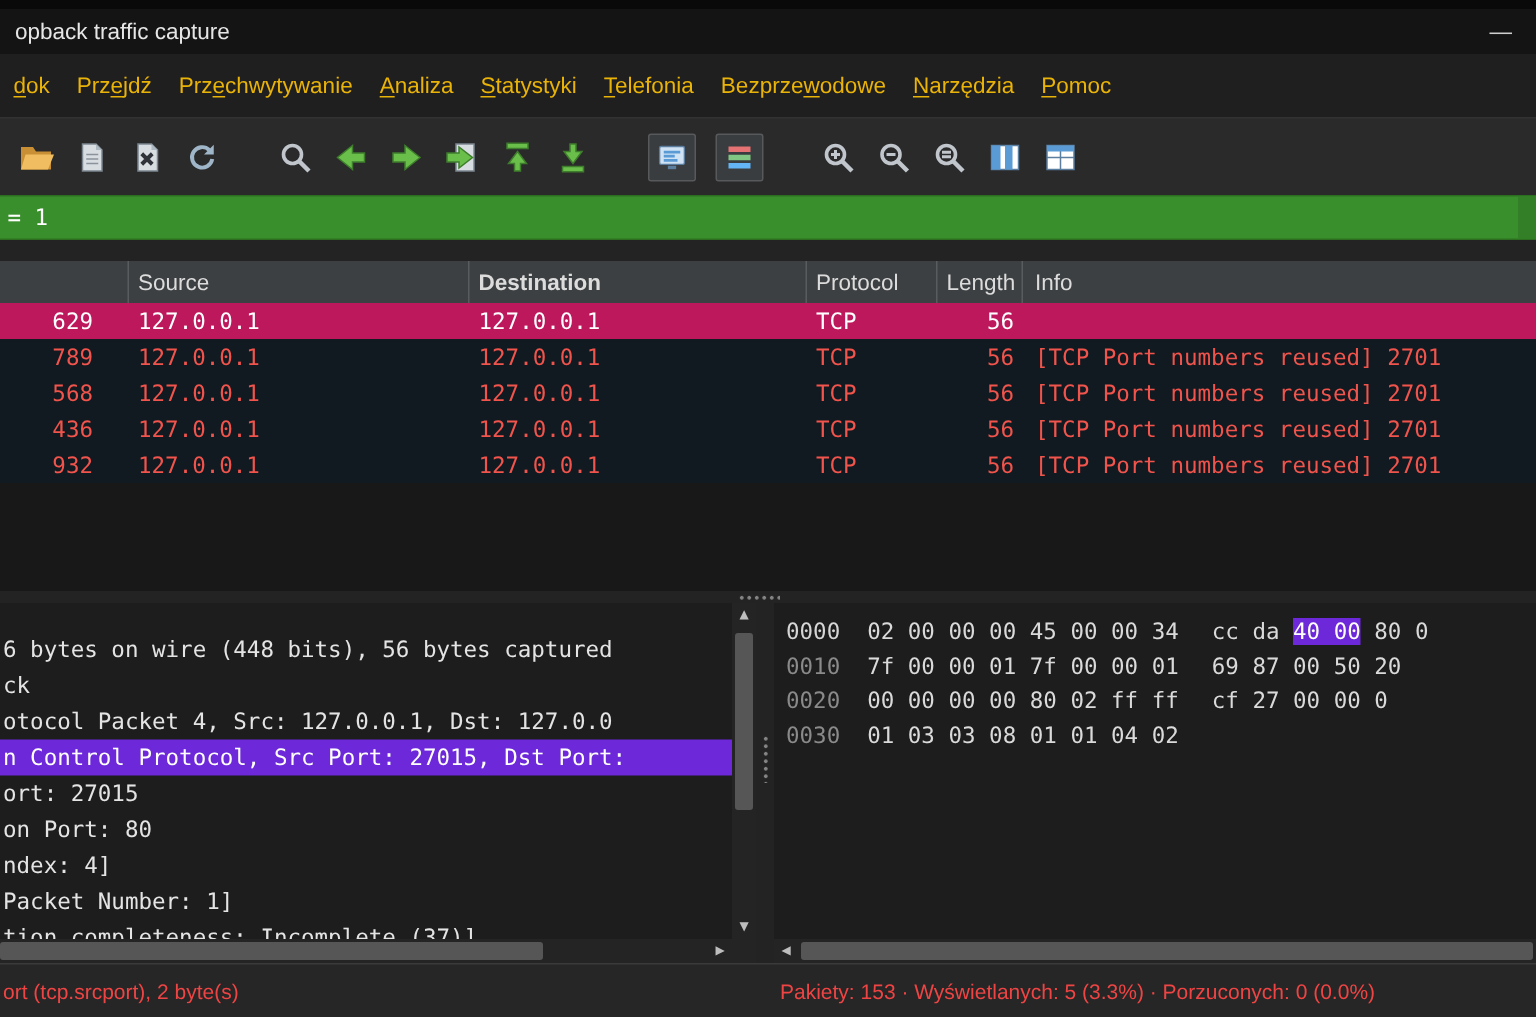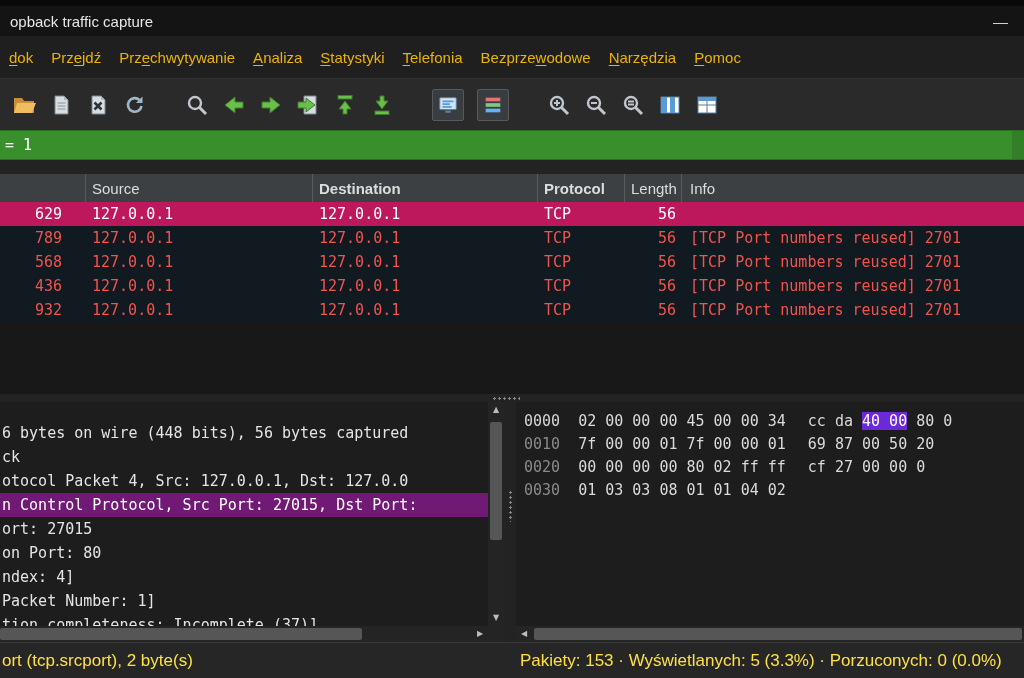--- a/index.html
+++ b/index.html
@@ -26,21 +26,21 @@
   .filterbar { height:30px; background:#3a8f2d; border-top:1px solid #2c6e20; border-bottom:1px solid #2c6e20;
                display:flex; align-items:center; flex:none; position:relative; }
   .filter-text { font-family:"DejaVu Sans Mono",monospace; font-size:15px; color:#ffffff; padding-left:5px; white-space:pre; }
   .filter-edge { position:absolute; right:0; top:0; bottom:0; width:12px; background:#337f27; }
 
   .gapbar { height:14px; background:#232323; flex:none; }
 
   .plist-header { height:28px; background:#3d4042; display:flex; flex:none; font-size:15px; color:#dcdcdc; }
   .hc { display:flex; align-items:center; padding-left:6px; border-right:1px solid #595c5e; overflow:hidden; white-space:nowrap; }
   .hc.no { width:86px; } .hc.src { width:227px; } .hc.dst { width:225px;font-weight:bold; }
-  .hc.proto { width:87px;font-weight:bold; } .hc.len { width:57px; }
+  .hc.proto { width:87px; } .hc.len { width:57px; }
   .hc.info { flex:1; border-right:none; padding-left:8px; }
 
   .plist-body { height:192px; background:#181818; flex:none; overflow:hidden; }
   .prow { height:24px; display:flex; font-family:"DejaVu Sans Mono",monospace; font-size:15px; line-height:24px; }
   .prow.sel { background:#be185d; color:#ffffff; }
   .prow.bad { background:#121a21; color:#f0544c; }
   .pc { overflow:hidden; white-space:pre; }
   .pc.no { width:86px; text-align:right; padding-right:24px; }
   .pc.src { width:227px; padding-left:6px; }
   .pc.dst { width:225px; padding-left:6px; }
@@ -51,21 +51,21 @@
   .splitter-h { height:8px; background:#232323; flex:none; position:relative; }
   .grip-h { position:absolute; left:492px; top:2px; width:28px; height:5px;
             background-image:radial-gradient(circle,#858585 1px,transparent 1.4px); background-size:5px 5px; }
 
   .panes { height:240px; display:flex; flex:none; }
 
   .details-pane { width:504px; flex:none; background:#1d1d1d; position:relative;
                   font-family:"DejaVu Sans Mono",monospace; font-size:15px; color:#e4e4e4; }
   .dcontent { position:absolute; left:0; top:12px; width:488px; height:224px; padding-top:7px; overflow:hidden; }
   .dline { height:24px; line-height:24px; padding-left:2px; white-space:pre; overflow:hidden; }
-  .dline.sel { background:#701a75; color:#fff; }
+  .dline.sel { background:#6d28d9; color:#fff; }
   .vscroll { position:absolute; right:0; top:0; width:16px; height:224px; background:#242424; }
   .sarr { position:absolute; width:16px; height:16px; color:#bdbdbd; font-size:8px; text-align:center; line-height:16px;
           font-family:"DejaVu Sans",sans-serif; }
   .sarr.up { top:0; left:0; } .sarr.down { bottom:0; left:0; }
   .vthumb { position:absolute; left:2px; right:2px; top:20px; height:118px; background:#565656; border-radius:2px; }
   .hscroll-d { position:absolute; left:0; bottom:0; width:488px; height:16px; background:#242424; }
   .hthumb-d { position:absolute; left:0; top:2px; height:12px; width:362px; background:#565656; border-radius:2px; }
   .harr-d { position:absolute; right:0; top:0; width:16px; height:16px; color:#bdbdbd; font-size:8px; text-align:center;
             line-height:16px; font-family:"DejaVu Sans",sans-serif; }
   .scorner { position:absolute; left:488px; bottom:0; width:16px; height:16px; background:#242424; }
@@ -80,22 +80,22 @@
   .hexline { height:23px; line-height:23px; white-space:pre; display:flex; overflow:hidden; }
   .off { color:#8a8a8a; margin-right:18px; }
   .off.active { color:#d6d6d6; }
   .g1 { margin-right:22px; }
   .hl { background:#6d28d9; color:#fff; }
   .hscroll-x { position:absolute; left:0; right:0; bottom:0; height:16px; background:#242424; }
   .harr-x { position:absolute; left:0; top:0; width:16px; height:16px; color:#bdbdbd; font-size:8px; text-align:center;
             line-height:16px; font-family:"DejaVu Sans",sans-serif; }
   .hthumb-x { position:absolute; left:18px; right:2px; top:2px; height:12px; background:#565656; border-radius:2px; }
 
-  .statusbar { height:36px; background:#262626; border-top:1px solid #3a3a3a; position:relative; font-size:17px;
-               color:#fde047; flex:none; display:flex; align-items:center;text-align:center; }
+  .statusbar { height:36px; background:#262626; border-top:1px solid #3a3a3a; position:relative; font-size:14px;
+               color:#ef4444; flex:none; display:flex; align-items:center;text-align:center; }
   .status-left { padding-left:2px; white-space:pre; overflow:hidden; }
   .status-right { position:absolute; left:520px; white-space:pre; }
 </style>
 </head>
 <body>
 
 <div class="app">
 
   <div class="topstrip"></div>
 

